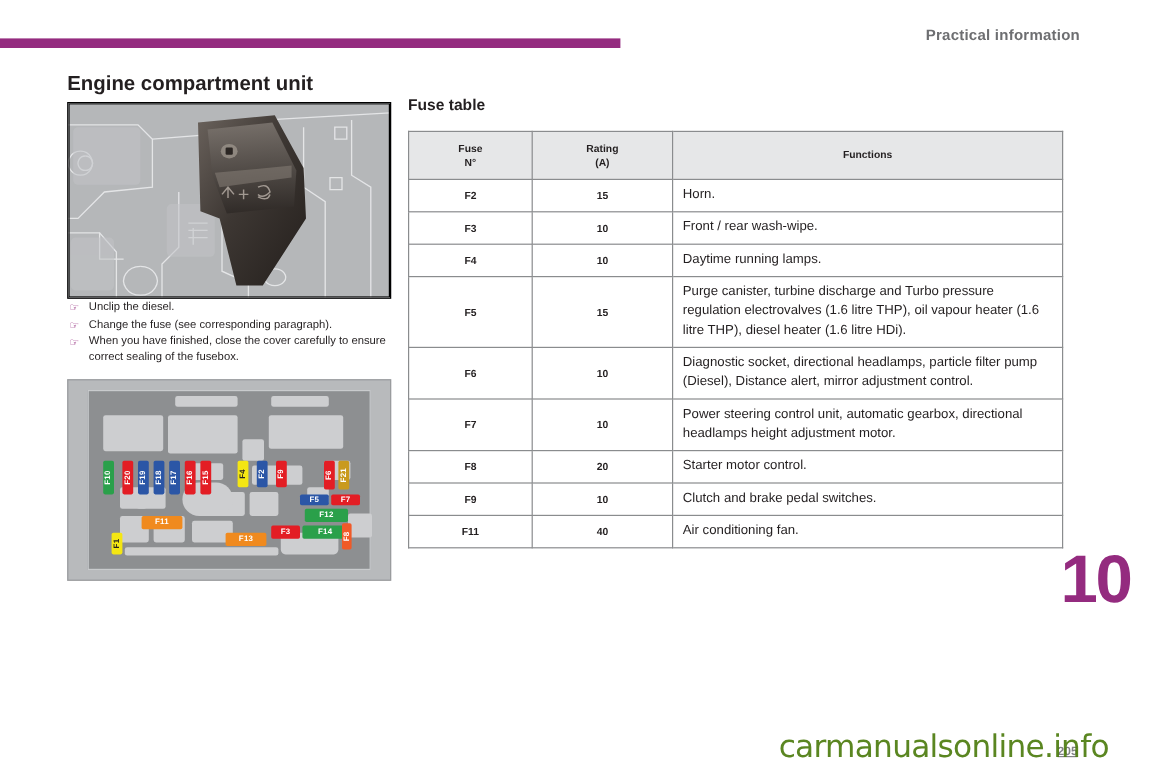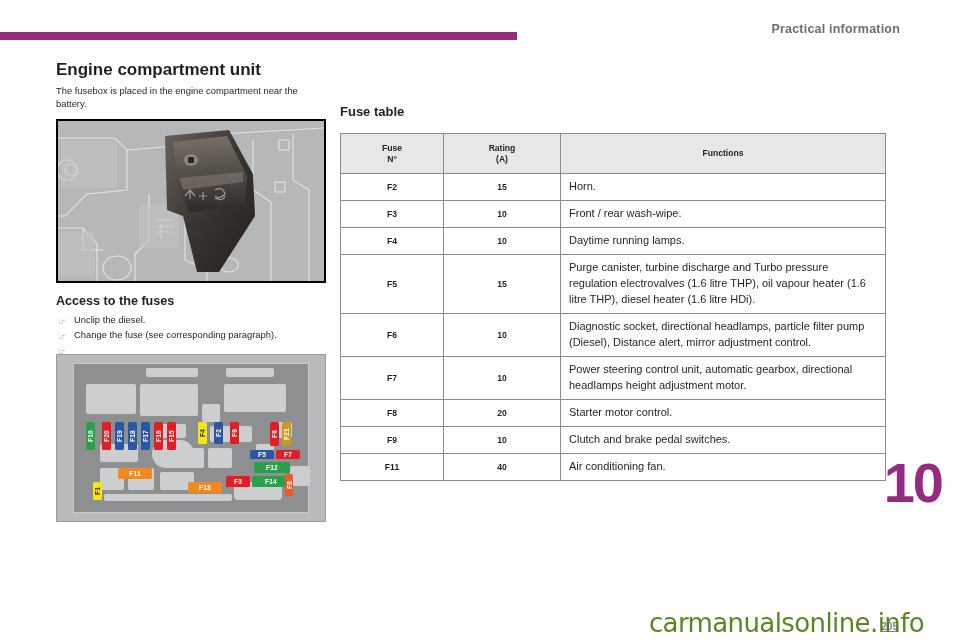--- a/index.html
+++ b/index.html
@@ -30,21 +30,21 @@
   
   .fusebox{position:relative;width:268px;height:166px;margin:12px 0 0 0;
            background:#b8babc;border:1px solid #9a9c9e;overflow:hidden;}
   .fb-plate{position:absolute;left:16px;top:8px;right:16px;bottom:8px;background:#8d8f91;border:1px solid #c9cbcd;}
   .blk{position:absolute;background:#cdced0;border-radius:2px;}
   .fuse{position:absolute;border-radius:1.5px;color:#fff;font-size:6.6px;font-weight:bold;
         display:flex;align-items:center;justify-content:center;letter-spacing:.2px;}
   .fuse.vert{writing-mode:vertical-rl;transform:rotate(180deg);}
 
   
-  .right{position:absolute;left:340px;top:104px;width:452px;}
+  .right{position:absolute;left:340px;top:80px;width:452px;}
   .h1r{font-size:13px;font-weight:bold;margin:0 0 14px 0;}
   table{border-collapse:collapse;width:546px;table-layout:fixed;
         border:1px solid #8a8c8e;}
   th,td{border:1px solid #8a8c8e;vertical-align:middle;}
   thead th{background:#e6e7e8;font-size:8.6px;font-weight:bold;text-align:center;padding:9px 4px;line-height:1.25;}
   td.c-fuse{width:94px;text-align:center;font-size:8.6px;font-weight:bold;padding:5px 3px;}
   td.c-rate{width:108px;text-align:center;font-size:8.6px;font-weight:bold;padding:5px 3px;}
   td.c-fn{font-size:11px;padding:5px 8px;line-height:1.45;}
   th.h-fuse{width:94px;} th.h-rate{width:108px;}
 
@@ -56,21 +56,20 @@
 <body>
 
 <div class="hdr-rule"></div>
 <div class="hdr-title">Practical information</div>
 
 <div class="chap-tab">10</div>
 
 <div class="left">
 
   <h1 class="h1">Engine compartment unit</h1>
-  <p class="intro">The fusebox is placed in the engine compartment near the battery.</p>
 
   <div class="photo">
     <svg width="268" height="162" viewBox="0 0 268 162">
       <rect x="0" y="0" width="268" height="162" fill="#b5b7b9"></rect>
       <g stroke="#e9eaec" stroke-width="1.1" fill="none" opacity=".9">
         <path d="M0 18 L58 18 L70 30 L70 70 L30 74 L8 96 L0 96"></path>
         <path d="M0 108 L26 108 L40 124 L40 162"></path>
         <path d="M70 30 L120 26 L128 16 L268 8"></path>
         <path d="M92 74 L92 120 L78 134 L78 162"></path>
         <path d="M128 78 L128 140 L150 150 L150 162"></path>
@@ -110,25 +109,24 @@
       <rect x="131" y="37" width="6" height="6" rx="1" fill="#2b2623"></rect>
       <g stroke="#b3aaa2" stroke-width="1.2" fill="none" opacity=".85">
         <path d="M128 76 l5 -6 l5 6 M133 70 l0 9"></path>
         <path d="M146 72 l0 8 M142 76 l8 0"></path>
         <path d="M158 70 q8 -4 10 4 q-6 6 -10 2 M158 78 q8 4 10 -2"></path>
       </g>
       <rect x="0" y="0" width="268" height="162" fill="none" stroke="#000" stroke-width="2"></rect>
     </svg>
   </div>
 
-  <h2 class="h2">Access to the fuses</h2>
   <ul class="bullets">
     <li><span class="ptr">☞</span><span>Unclip the diesel.</span></li>
     <li><span class="ptr">☞</span><span>Change the fuse (see corresponding paragraph).</span></li>
-    <li><span class="ptr">☞</span></li>
+    <li><span class="ptr">☞</span><span>When you have finished, close the cover carefully to ensure correct sealing of the fusebox.</span></li>
   </ul>
 
   <div class="fusebox">
     <div class="fb-plate">
 
       <div class="blk" style="left:72px;top:4px;width:52px;height:9px;"></div>
       <div class="blk" style="left:152px;top:4px;width:48px;height:9px;"></div>
       <div class="blk" style="left:12px;top:20px;width:50px;height:30px;"></div>
       <div class="blk" style="left:66px;top:20px;width:58px;height:32px;"></div>
       <div class="blk" style="left:128px;top:40px;width:18px;height:18px;"></div>

